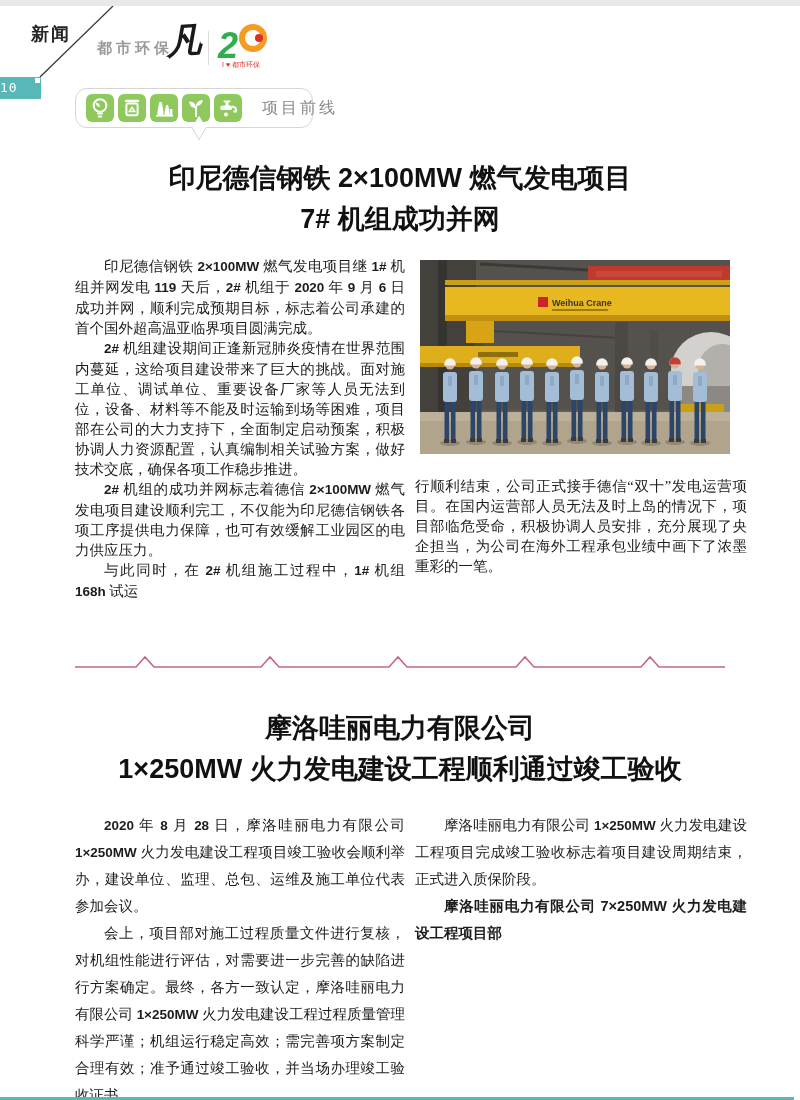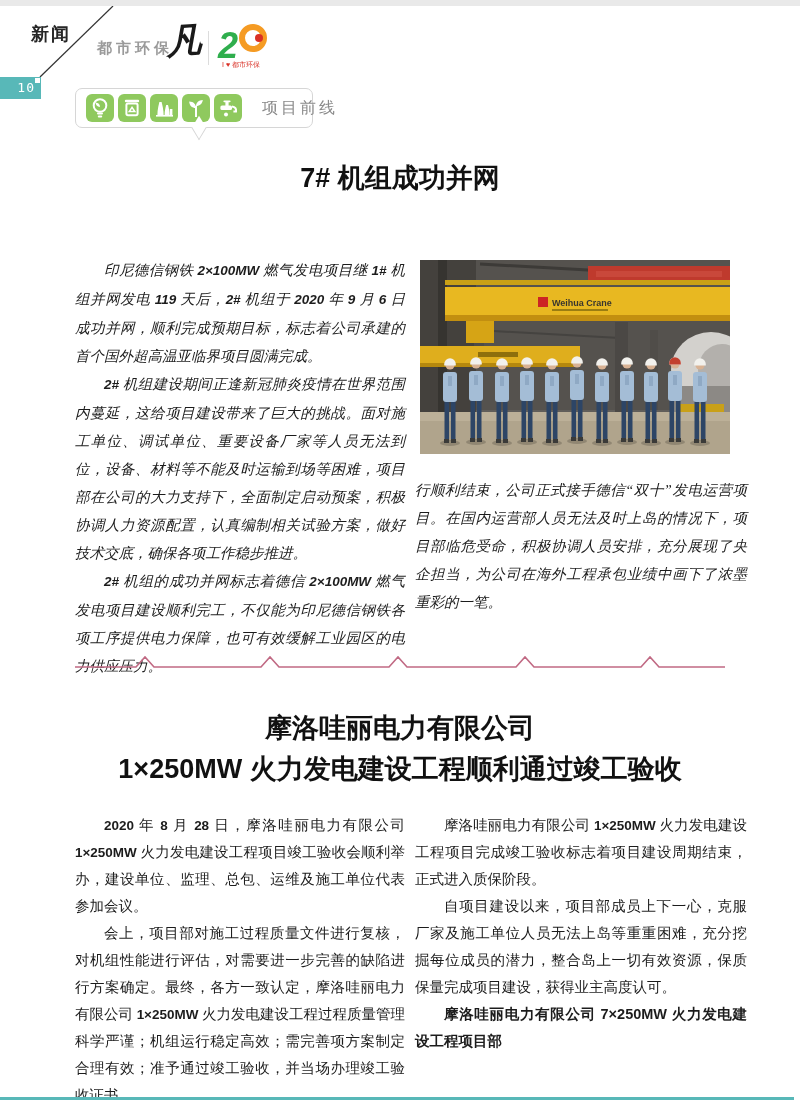--- a/index.html
+++ b/index.html
@@ -4,55 +4,55 @@
 <style>
   html,body{margin:0;padding:0;background:#e9e9e9;}
   .page{position:relative;width:800px;height:1100px;margin:6px auto;background:#ffffff;overflow:hidden;
         font-family:"Liberation Serif","DejaVu Serif",serif;color:#1c1c1c;}
 
   
   .section-label{position:absolute;left:31px;top:16px;font-family:"Liberation Sans","DejaVu Sans",sans-serif;
         font-size:18px;font-weight:700;color:#262626;letter-spacing:2px;}
   .corner-line{position:absolute;left:0;top:0;}
   .page-num-box{position:absolute;left:0;top:71px;width:41px;height:22px;background:#58b8b8;}
-  .page-num-box .num-txt{position:absolute;left:0;right:6px;top:3px;text-align:right;color:#ffffff;
+  .page-num-box .num-txt{position:absolute;left:0;right:6px;top:3px;text-align:left;color:#ffffff;
         font-family:"DejaVu Sans Mono","Liberation Mono",monospace;font-size:13px;font-weight:300;letter-spacing:1px;}
   .page-num-box .notch{position:absolute;right:1px;top:1px;width:5px;height:5px;background:#ffffff;}
 
   .brand{position:absolute;left:97px;top:33px;font-family:"Liberation Sans","DejaVu Sans",sans-serif;
         font-size:15px;font-weight:700;color:#9a9a9a;letter-spacing:4px;}
   .brand-mark{position:absolute;left:166px;top:12px;font-size:35px;font-style:italic;font-weight:700;color:#1a1a1a;
         transform:rotate(-4deg);}
   .mast-divider{position:absolute;left:208px;top:25px;width:1px;height:34px;background:#dcdcdc;}
   .logo20{position:absolute;left:218px;top:18px;width:70px;height:44px;}
   .logo20 .two{font-family:"Liberation Sans","DejaVu Sans",sans-serif;font-size:36px;font-weight:800;
         font-style:italic;color:#2fae4d;line-height:34px;}
   .logo20 .zero{display:inline-block;vertical-align:6px;width:16px;height:16px;border:6px solid #f59b23;
         border-radius:50%;position:relative;margin-left:1px;}
   .logo20 .zero-dot{position:absolute;right:-2px;top:4px;width:8px;height:8px;background:#d93025;border-radius:50%;}
   .logo20 .tagline{position:absolute;left:4px;top:36px;font-size:7px;color:#d93025;white-space:nowrap;
         font-family:"Liberation Sans","DejaVu Sans",sans-serif;}
 
   
-  .badge{position:absolute;left:75px;top:82px;width:238px;height:40px;border:1px solid #d6d6d6;border-radius:7px;
+  .badge{position:absolute;left:75px;top:82px;width:238px;height:40px;border:1px solid #d6d6d6;border-radius:12px;
         background:#fff;display:flex;align-items:center;padding:0 10px;box-sizing:border-box;}
   .badge-tail{position:absolute;left:116px;bottom:-8px;width:13px;height:13px;background:#fff;
         border-right:1px solid #d6d6d6;border-bottom:1px solid #d6d6d6;transform:rotate(45deg) skew(14deg,14deg);}
   .bicon{width:28px;height:28px;border-radius:6px;background:#8fc95e;margin-right:4px;flex:0 0 auto;}
   .badge-divider{width:1px;height:26px;background:#d9d9d9;margin:0 10px 0 6px;}
   .badge-label{font-size:16px;color:#8a8a8a;letter-spacing:3px;white-space:nowrap;}
 
   
   .title{position:absolute;left:0;right:0;text-align:center;font-family:"Liberation Sans","DejaVu Sans",sans-serif;
         font-weight:700;color:#111;font-size:27px;line-height:41px;}
   .t1{top:152px;}
   .t2{top:702px;}
 
   .col{position:absolute;font-size:14.5px;text-align:justify;}
-  .a1{line-height:28px;font-style:italic;}
+  .a1{line-height:20px;}
   .a2{line-height:27px;}
   .col p{margin:0;}
   p.indent{text-indent:2em;}
   .a1-left{left:75px;top:250px;width:330px;}
   .a1-right{left:415px;top:470px;width:332px;}
   .a2-left{left:75px;top:806px;width:330px;}
   .a2-right{left:415px;top:806px;width:332px;}
 
   .num{font-family:"Liberation Sans","DejaVu Sans",sans-serif;font-weight:700;font-size:0.93em;}
   .sig{font-family:"Liberation Sans","DejaVu Sans",sans-serif;font-weight:700;font-size:14.5px;}
@@ -115,27 +115,29 @@
       <rect x="9.4" y="6.4" width="7.2" height="1.8" rx="0.9" fill="#fff"></rect>
       <path d="M18 12.4 C21.4 12.8 22.4 15 22 17.6 L19.4 17.6" fill="none" stroke="#fff" stroke-width="2"></path>
       <circle cx="12" cy="20.6" r="2" fill="#fff"></circle>
     </svg>
     <span class="badge-divider"></span>
     <span class="badge-label">项目前线</span>
     <span class="badge-tail"></span>
   </div>
 
   <div class="title t1">
+    <div>印尼德信钢铁 2×100MW 燃气发电项目</div>
     <div>7# 机组成功并网</div>
   </div>
 
   <div class="col a1 a1-left">
     <p class="indent">印尼德信钢铁 <span class="num">2×100MW</span> 燃气发电项目继 <span class="num">1#</span> 机组并网发电 <span class="num">119</span> 天后，<span class="num">2#</span> 机组于 <span class="num">2020</span> 年 <span class="num">9</span> 月 <span class="num">6</span> 日成功并网，顺利完成预期目标，标志着公司承建的首个国外超高温亚临界项目圆满完成。</p>
     <p class="indent"><span class="num">2#</span> 机组建设期间正逢新冠肺炎疫情在世界范围内蔓延，这给项目建设带来了巨大的挑战。面对施工单位、调试单位、重要设备厂家等人员无法到位，设备、材料等不能及时运输到场等困难，项目部在公司的大力支持下，全面制定启动预案，积极协调人力资源配置，认真编制相关试验方案，做好技术交底，确保各项工作稳步推进。</p>
     <p class="indent"><span class="num">2#</span> 机组的成功并网标志着德信 <span class="num">2×100MW</span> 燃气发电项目建设顺利完工，不仅能为印尼德信钢铁各项工序提供电力保障，也可有效缓解工业园区的电力供应压力。</p>
+    <p class="indent">与此同时，在 <span class="num">2#</span> 机组施工过程中，<span class="num">1#</span> 机组 <span class="num">168h</span> 试运</p>
   </div>
 
   <div class="photo">
     <svg viewBox="0 0 310 210" width="310" height="210">
       <rect width="310" height="210" fill="#615e5a"></rect>
       <rect width="310" height="150" fill="#55524e"></rect>
       <rect width="56" height="158" fill="#44413d"></rect>
       <rect x="18" width="9" height="158" fill="#363430"></rect>
       <line x1="60" y1="4" x2="310" y2="18" stroke="#3c3a37" stroke-width="3"></line>
       <line x1="56" y1="70" x2="200" y2="78" stroke="#454340" stroke-width="2"></line>
@@ -211,18 +213,17 @@
     <div>1×250MW 火力发电建设工程顺利通过竣工验收</div>
   </div>
 
   <div class="col a2 a2-left">
     <p class="indent"><span class="num">2020</span> 年 <span class="num">8</span> 月 <span class="num">28</span> 日，摩洛哇丽电力有限公司 <span class="num">1×250MW</span> 火力发电建设工程项目竣工验收会顺利举办，建设单位、监理、总包、运维及施工单位代表参加会议。</p>
     <p class="indent">会上，项目部对施工过程质量文件进行复核，对机组性能进行评估，对需要进一步完善的缺陷进行方案确定。最终，各方一致认定，摩洛哇丽电力有限公司 <span class="num">1×250MW</span> 火力发电建设工程过程质量管理科学严谨；机组运行稳定高效；需完善项方案制定合理有效；准予通过竣工验收，并当场办理竣工验收证书。</p>
   </div>
 
   <div class="col a2 a2-right">
     <p class="indent">摩洛哇丽电力有限公司 <span class="num">1×250MW</span> 火力发电建设工程项目完成竣工验收标志着项目建设周期结束，正式进入质保阶段。</p>
-    <p class="indent">自项目建设以来，项目部成员上下一心，克服厂家及施工单位人员无法上岛等重重困难，充分挖掘每位成员的潜力，整合岛上一切有效资源，保质保量完成项目建设，获得业主高度认可。</p>
     <p class="sig indent">摩洛哇丽电力有限公司 7×250MW 火力发电建设工程项目部</p>
   </div>
 
   <div class="footer-bar"></div>
 </div>
 
 </body></html>

